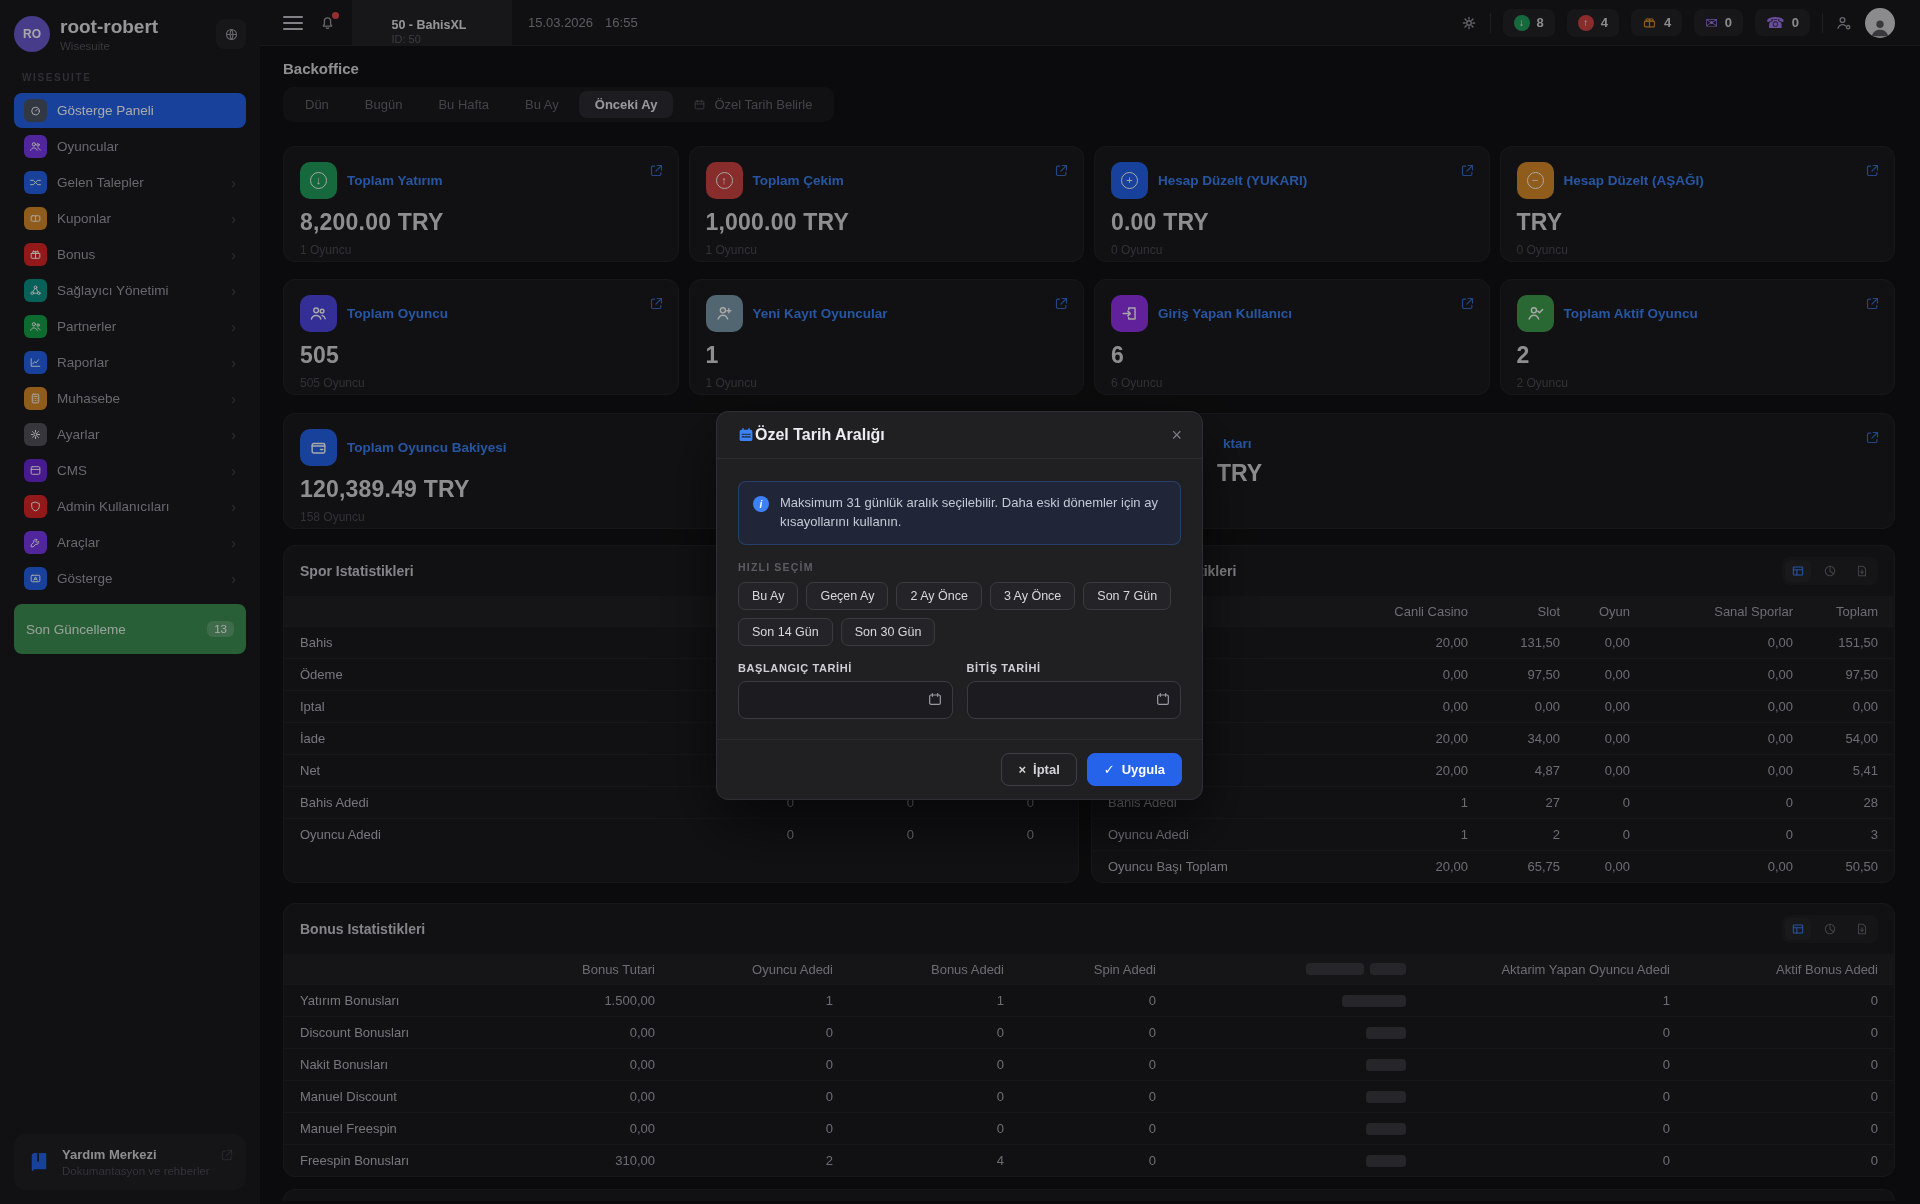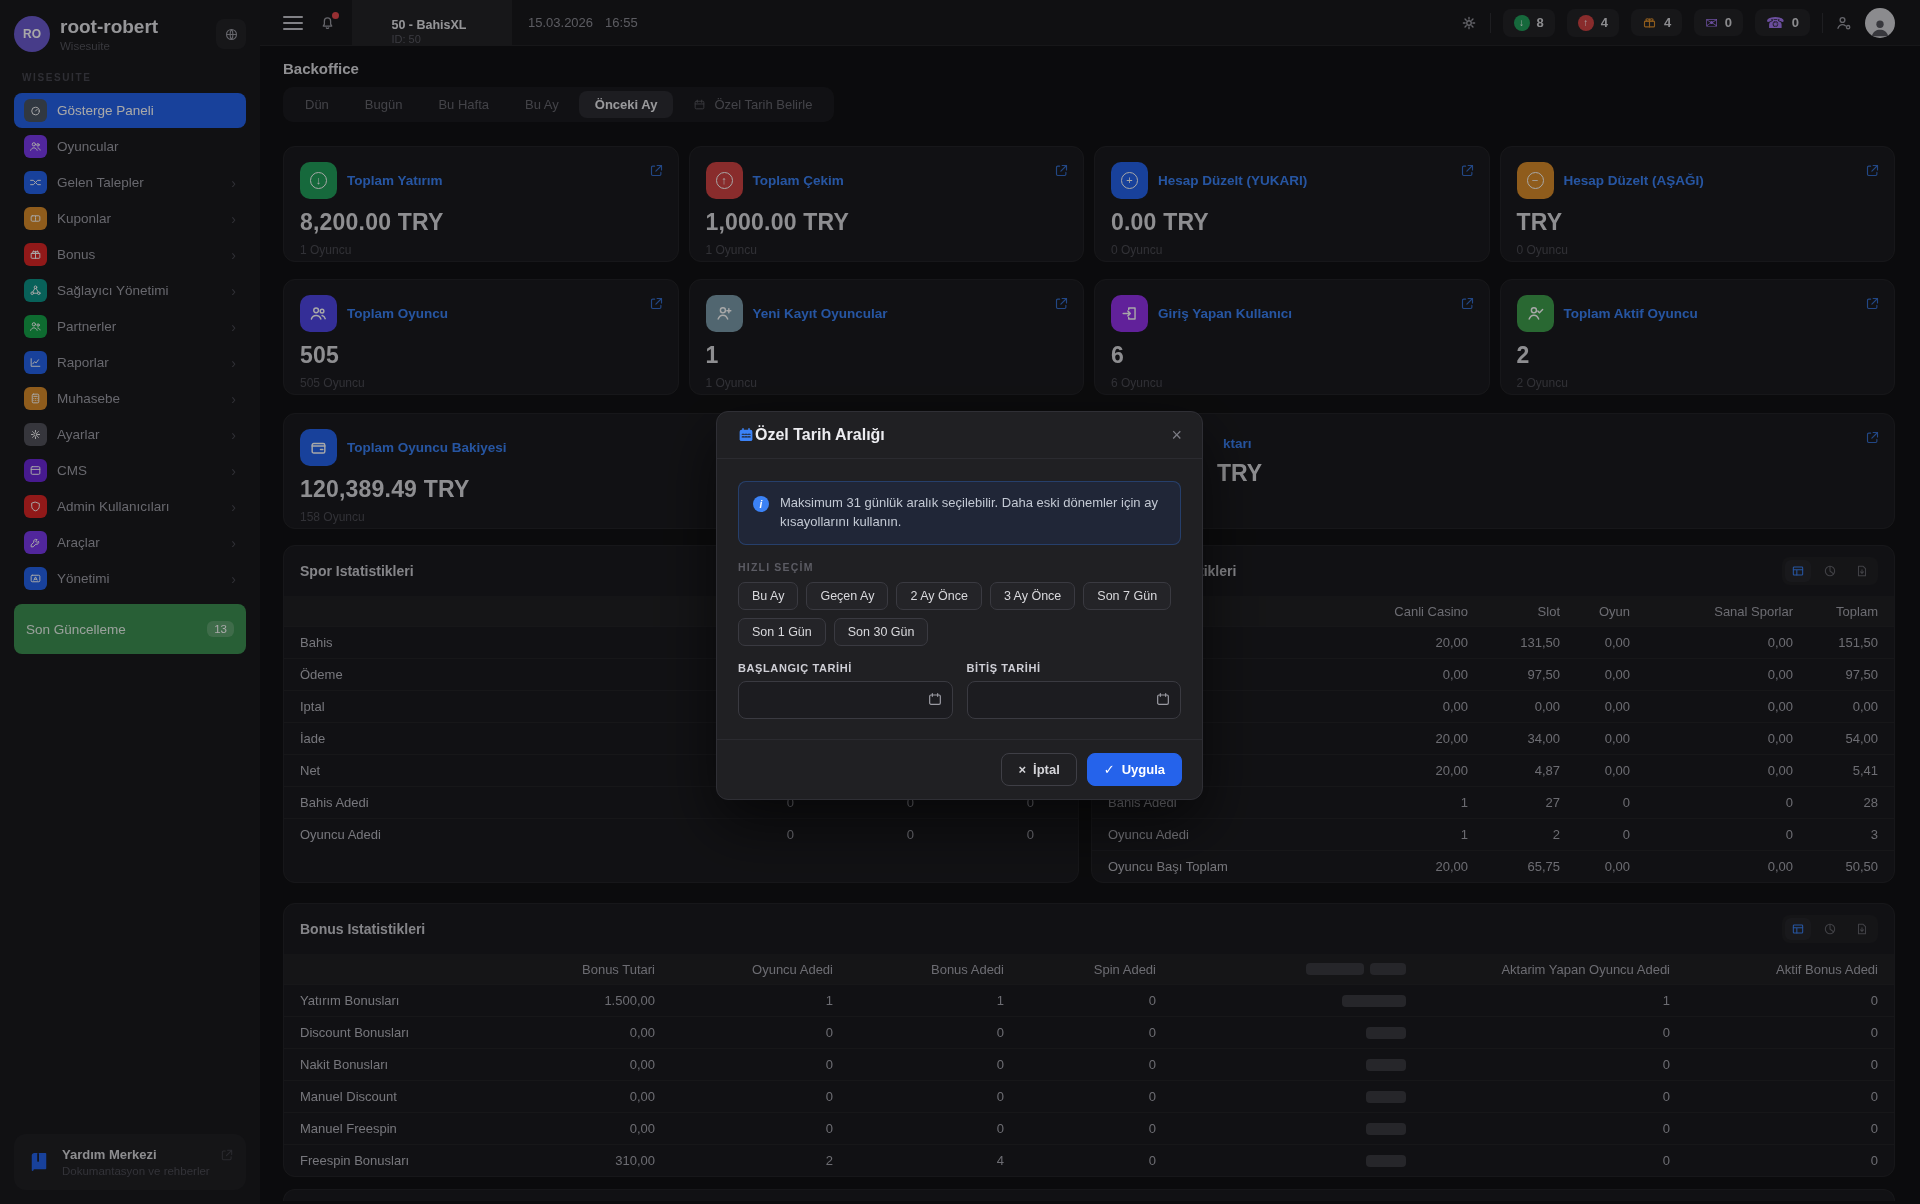--- a/index.html
+++ b/index.html
@@ -305,21 +305,21 @@
         <span>Araçlar</span>
         <span class="chev">›</span>
       </div>
       <div class="nav-item">
         <span class="tile bg-blue">
             <svg class="s" viewBox="0 0 24 24">
               <rect x="4" y="6" width="16" height="12" rx="2"></rect>
               <path d="M9 15l3-6 3 6M10 13.4h4"></path>
             </svg>
           </span>
-        <span>Yönetimi</span>
+        <span>Gösterge</span>
         <span class="chev">›</span>
       </div>
     </nav>
     <div class="update-btn">
       <span>Son Güncelleme</span>
       <span class="update-badge">13</span>
     </div>
     <div class="help-card">
       <svg class="s blue" width="22" height="22" viewBox="0 0 24 24">
           <path d="M5 5a2 2 0 0 1 2-2h12v16H7a2 2 0 0 0-2 2z" fill="#2563eb" stroke="#2563eb"></path>
@@ -899,21 +899,21 @@
       <span class="info-dot">i</span>
       <span class="info-text">Maksimum 31 günlük aralık seçilebilir. Daha eski dönemler için ay kısayollarını kullanın.</span>
     </div>
     <div class="quick-label">HIZLI SEÇİM</div>
     <div class="quick-wrap">
       <button class="qbtn">Bu Ay</button>
       <button class="qbtn">Geçen Ay</button>
       <button class="qbtn">2 Ay Önce</button>
       <button class="qbtn">3 Ay Önce</button>
       <button class="qbtn">Son 7 Gün</button>
-      <button class="qbtn">Son 1 Gün</button>
+      <button class="qbtn">Son 14 Gün</button>
       <button class="qbtn">Son 30 Gün</button>
     </div>
     <div class="dates-row">
       <div class="dcol">
         <div class="dlabel">BAŞLANGIÇ TARİHİ</div>
         <div class="dinput">
           <input value="" style="">
           <svg class="s gray cal" width="16" height="16" viewBox="0 0 24 24">
               <rect x="4" y="6" width="16" height="14" rx="2"></rect>
               <path d="M8 4v4M16 4v4"></path>

